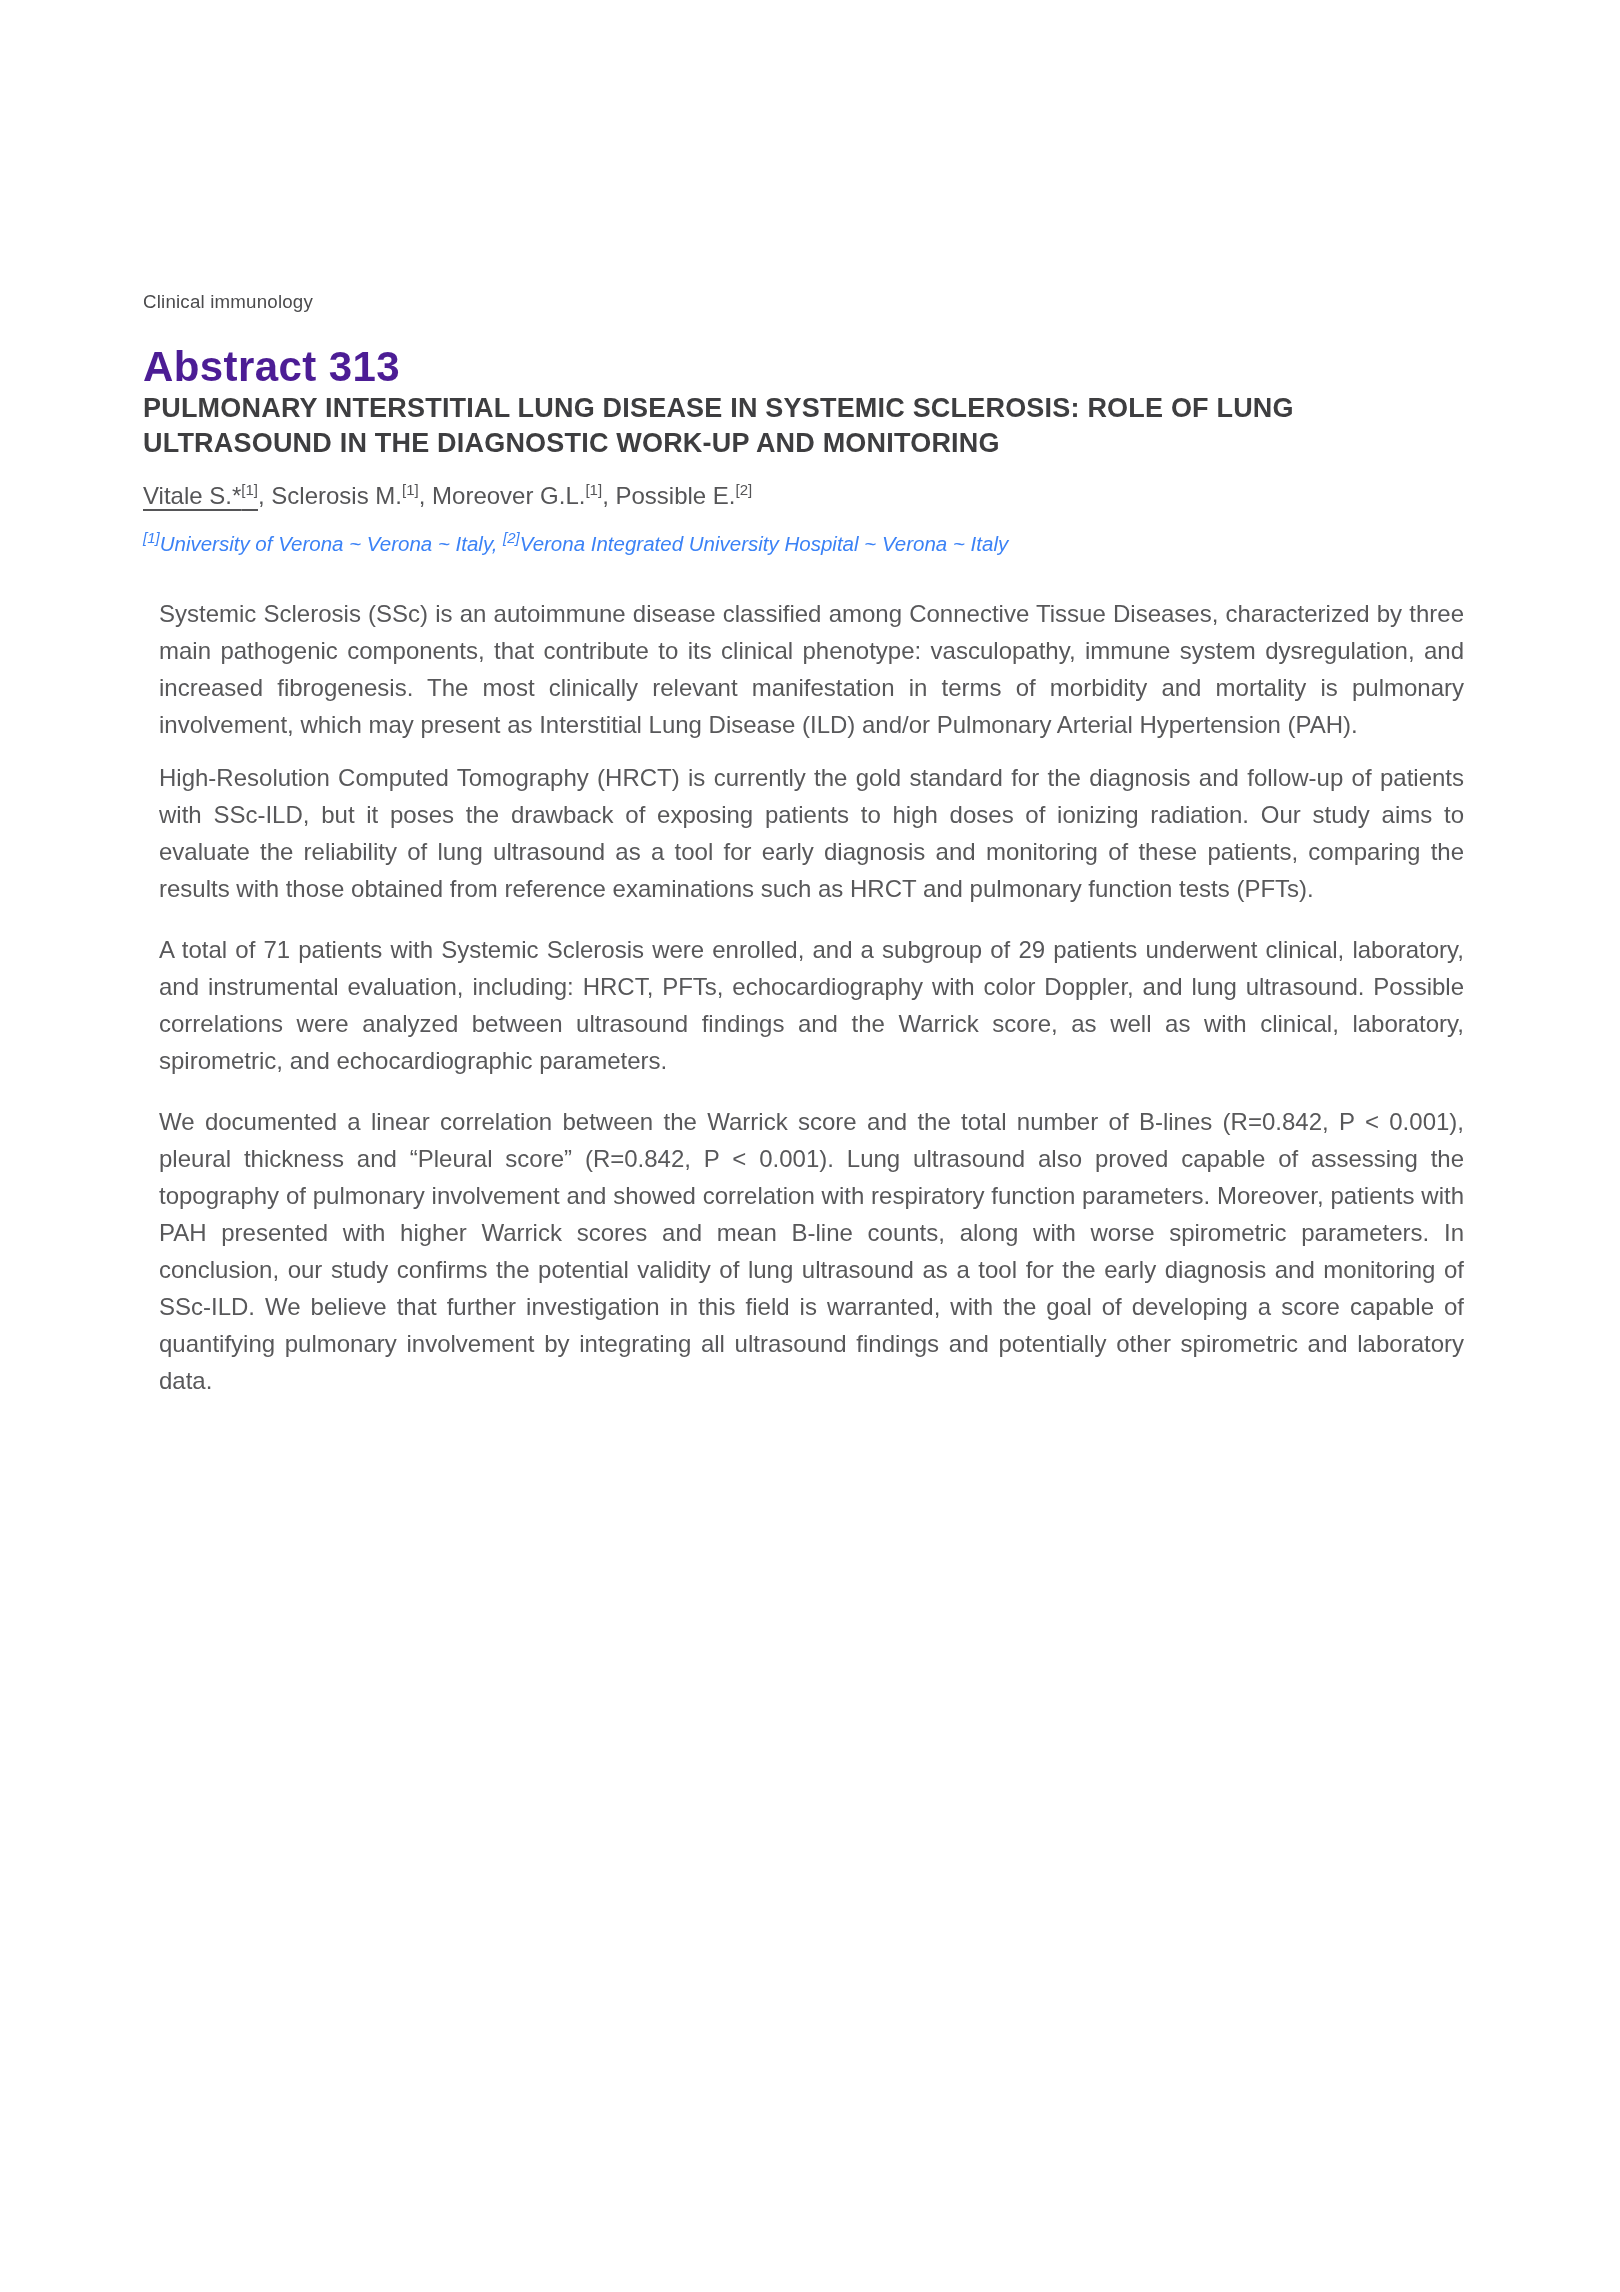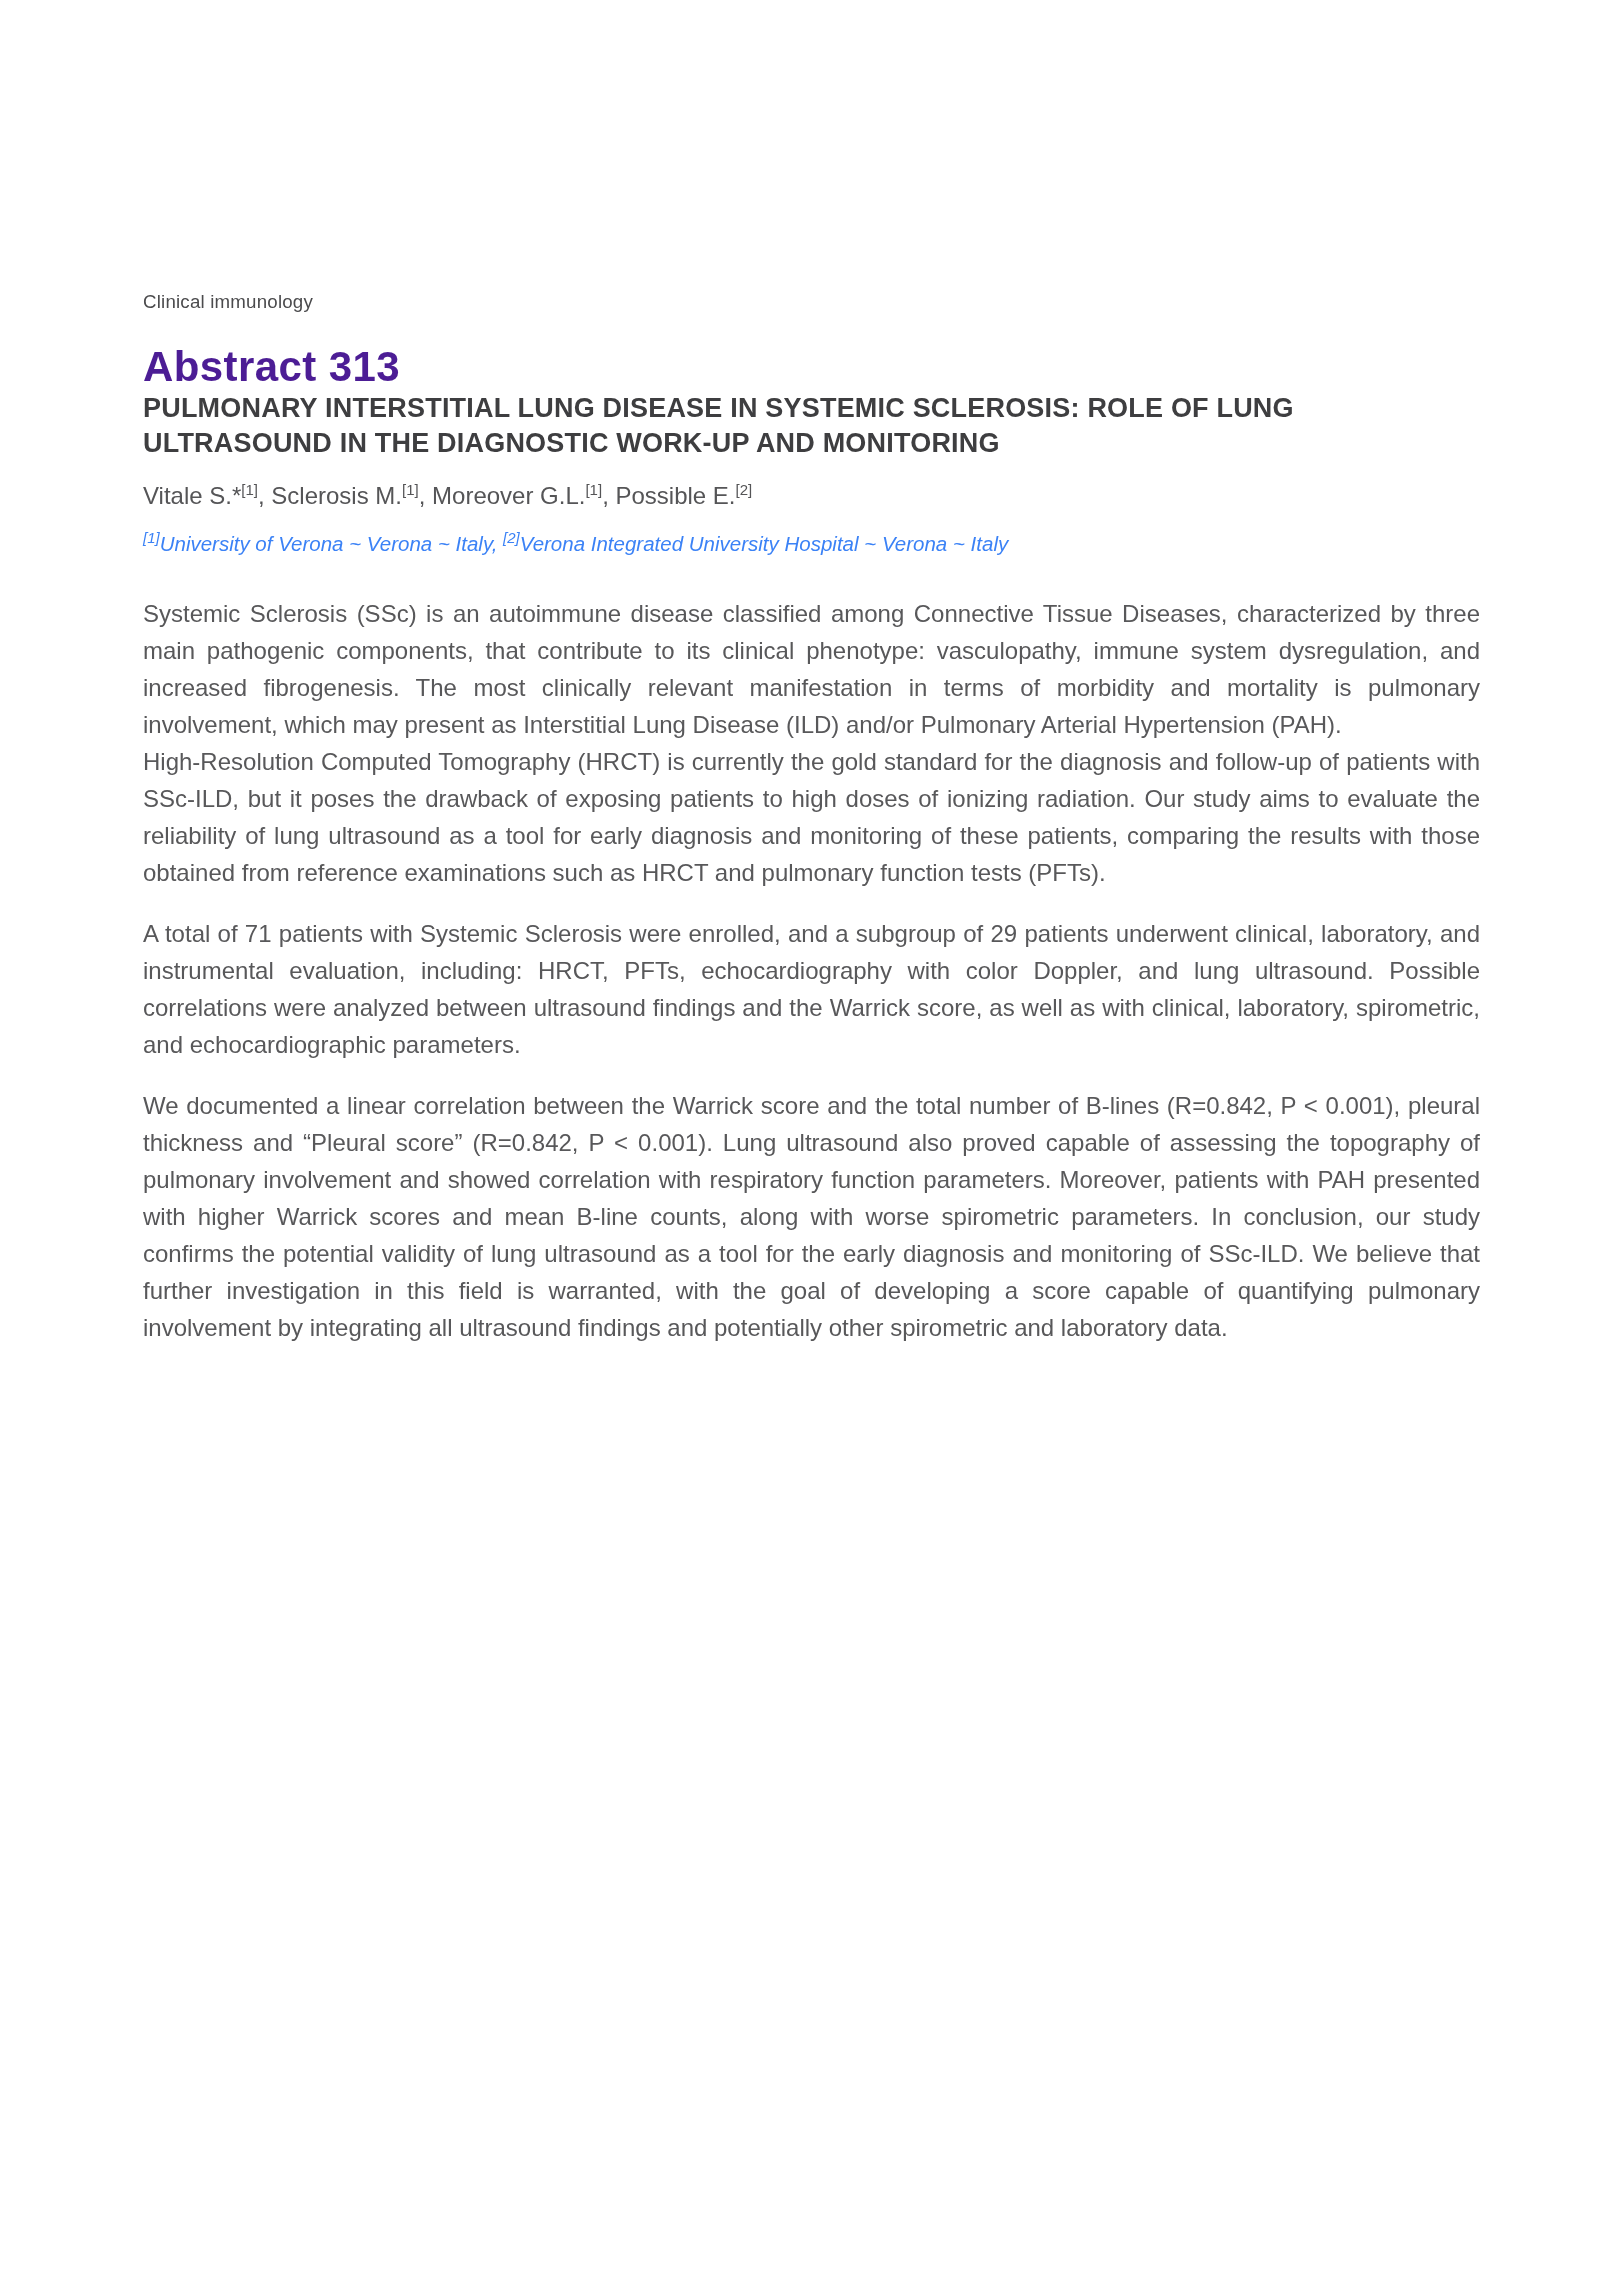--- a/index.html
+++ b/index.html
@@ -42,38 +42,39 @@
   .authors {
     margin-top: 21.4px;
     font-size: 24px;
     color: #555557;
   }
   .authors sup, .affiliations sup {
     font-size: 15px;
     line-height: 0;
   }
   .author-first {
+    text-decoration: underline;
     text-underline-offset: 4.5px;
     margin-top: 8px;
   }
   .affiliations {
     margin-top: 21.4px;
     font-size: 20.5px;
     font-style: italic;
     color: #3b82f6;
   }
   .body-text {
     margin-top: 39px;
     font-size: 24px;
     color: #58585a;
     line-height: 37px;
     text-align: justify;
   }
   .body-text p {
-    margin: 0;
+    margin: 16px;
   }
   .body-text p.gap {
     margin-top: 24px;
   }
 </style>
 </head>
 <body>
 
 <div class="page">
 

